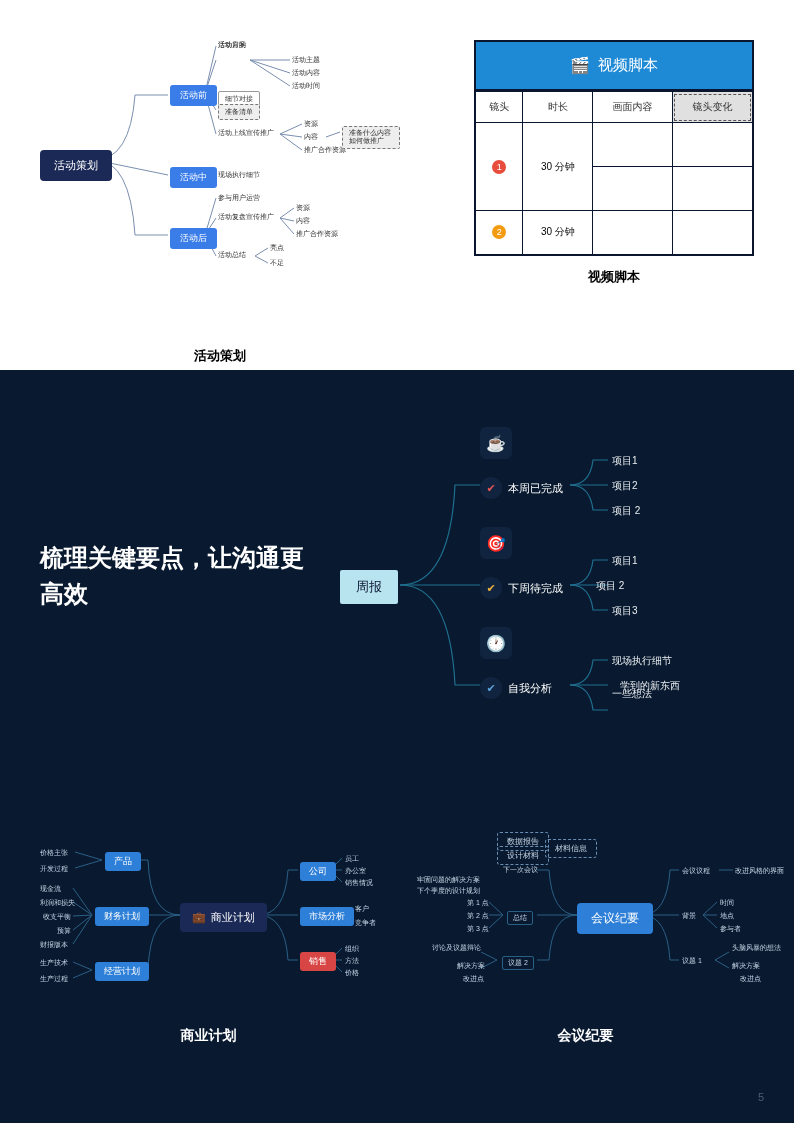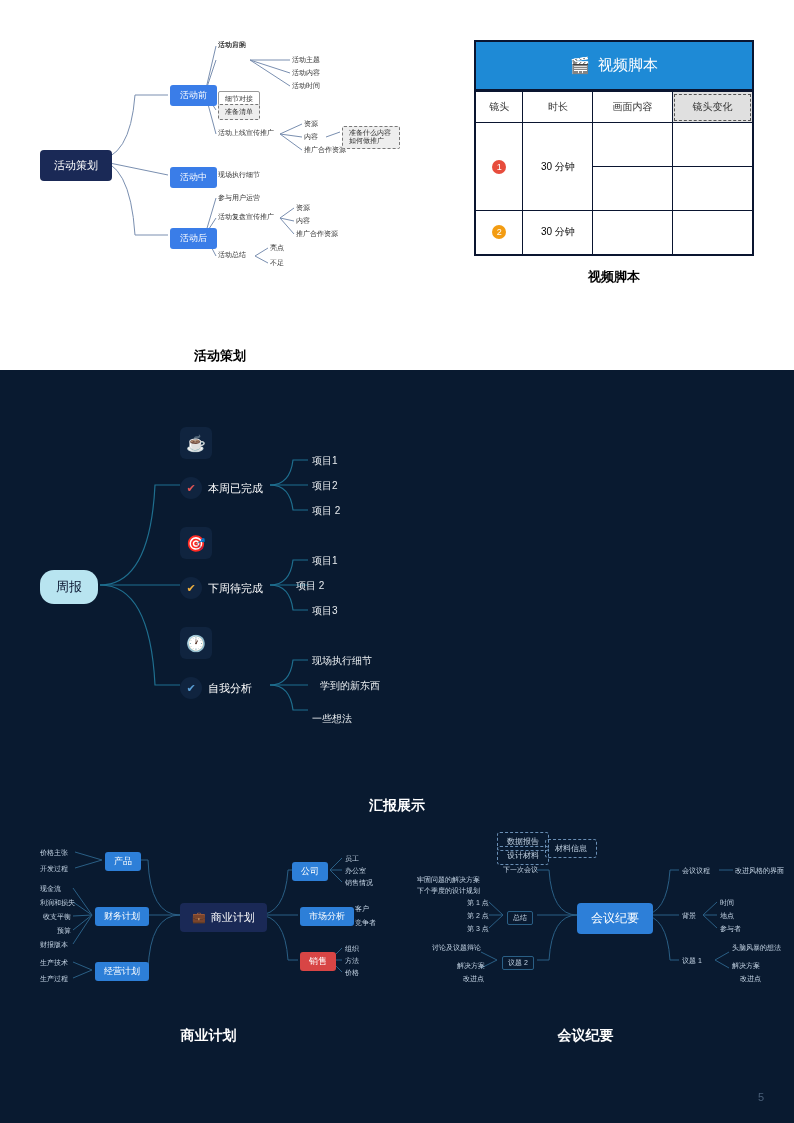--- a/index.html
+++ b/index.html
@@ -53,21 +53,21 @@
 .video-table td{height:44px}
 .num-badge{display:inline-block;width:14px;height:14px;border-radius:50%;color:#fff;font-size:9px;line-height:14px}
 .b1{background:#e74c3c}
 .b2{background:#f39c12}
 
 
 .hero{display:flex;gap:30px;height:400px}
 .hero-left{width:270px;padding-top:130px}
 .hero-left h2{color:#fff;font-size:24px;font-weight:700;line-height:1.5}
 .hero-right{flex:1;position:relative}
-.wr-root{position:absolute;left:0;top:160px;background:#b8e4f0;color:#0a1530;padding:8px 16px;border-radius:14px;font-size:13px;font-weight:500}
+.wr-root{position:absolute;left:0;top:160px;background:#b8e4f0;color:#0a1530;padding:8px 16px;border-radius:2px;font-size:13px;font-weight:500}
 .wr-node{color:#fff;font-size:11px;position:absolute;display:flex;align-items:center;gap:6px}
 .wr-icon{width:22px;height:22px;border-radius:50%;background:#10243f;display:flex;align-items:center;justify-content:center}
 .wr-big-icon{width:32px;height:32px;border-radius:6px;background:#10243f;position:absolute;display:flex;align-items:center;justify-content:center}
 .wr-leaf{color:#e8ecef;font-size:10px;position:absolute}
 .bcap{color:#fff;font-size:14px;font-weight:700;text-align:center;margin-top:8px}
 
 
 .brow{display:flex;gap:40px;margin-top:30px;height:200px}
 .bcell{flex:1;position:relative}
 .bm-root{background:#1a2956;color:#fff;padding:7px 12px;border-radius:4px;font-size:11px;position:absolute;display:flex;align-items:center;gap:5px}
@@ -173,20 +173,23 @@
             <td></td>
       </tr>
     </tbody>
       </table>
     <div class="caption">视频脚本</div>
   </div>
 </div>
 
 <div class="bottom">
   <div class="hero">
+    <div class="hero-left">
+      <h2>梳理关键要点，让沟通更高效</h2>
+    </div>
     <div class="hero-right">
       <svg class="lines" width="420" height="380">
         <g stroke="#1f6f8f" stroke-width="1.2" fill="none">
           <path d="M60 175 Q110 175 115 75 L140 75"></path>
           <path d="M60 175 L140 175"></path>
           <path d="M60 175 Q110 175 115 275 L140 275"></path>
           <path d="M230 75 Q250 75 253 50 L268 50"></path>
             <path d="M230 75 L268 75"></path>
             <path d="M230 75 Q250 75 253 100 L268 100"></path>
           <path d="M230 175 Q250 175 253 150 L268 150"></path>
@@ -214,22 +217,21 @@
           <span>自我分析</span>
         </div>
       <div class="wr-leaf" style="left:272px;top:44px">项目1</div>
       <div class="wr-leaf" style="left:272px;top:69px">项目2</div>
       <div class="wr-leaf" style="left:272px;top:94px">项目 2</div>
       <div class="wr-leaf" style="left:272px;top:144px">项目1</div>
       <div class="wr-leaf" style="left:256px;top:169px">项目 2</div>
       <div class="wr-leaf" style="left:272px;top:194px">项目3</div>
       <div class="wr-leaf" style="left:272px;top:244px">现场执行细节</div>
       <div class="wr-leaf" style="left:280px;top:269px">学到的新东西</div>
-      <div class="wr-leaf" style="left:272px;top:302px">一些想法</div>
-      <div class="bcap" style="position:absolute;bottom:-5px;width:100%">汇报展示</div>
+      <div class="wr-leaf" style="left:272px;top:277px">一些想法</div>
     </div>
   </div>
 
   <div class="brow">
     <div class="bcell">
       <svg class="lines" width="360" height="180">
         <g stroke="#2a5f85" stroke-width="1" fill="none">
           <path d="M140 75 Q110 75 108 20 L96 20"></path>
             <path d="M140 75 L96 75"></path>
             <path d="M140 75 Q110 75 108 130 L96 130"></path>
@@ -252,21 +254,21 @@
             <path d="M300 75 L312 82"></path>
           <path d="M290 120 L302 108"></path>
             <path d="M290 120 L302 120"></path>
             <path d="M290 120 L302 132"></path>
         </g>
       </svg>
       <div class="bm-root" style="left:140px;top:63px">💼<span>商业计划</span></div>
       <div class="bm-node" style="left:65px;top:12px">产品</div>
       <div class="bm-node" style="left:55px;top:67px">财务计划</div>
       <div class="bm-node" style="left:55px;top:122px">经营计划</div>
-      <div class="bm-node" style="left:252px;top:22px">公司</div>
+      <div class="bm-node" style="left:260px;top:22px">公司</div>
       <div class="bm-node" style="left:260px;top:67px">市场分析</div>
       <div class="bm-node bm-node-red" style="left:260px;top:112px">销售</div>
       <div class="bm-leaf" style="left:0;top:8px">价格主张</div>
       <div class="bm-leaf" style="left:0;top:24px">开发过程</div>
       <div class="bm-leaf" style="left:10;top:44px">现金流</div>
       <div class="bm-leaf" style="left:0;top:58px">利润和损失</div>
       <div class="bm-leaf" style="left:3px;top:72px">收支平衡</div>
       <div class="bm-leaf" style="left:17px;top:86px">预算</div>
       <div class="bm-leaf" style="left:0;top:100px">财报版本</div>
       <div class="bm-leaf" style="left:0;top:118px">生产技术</div>

